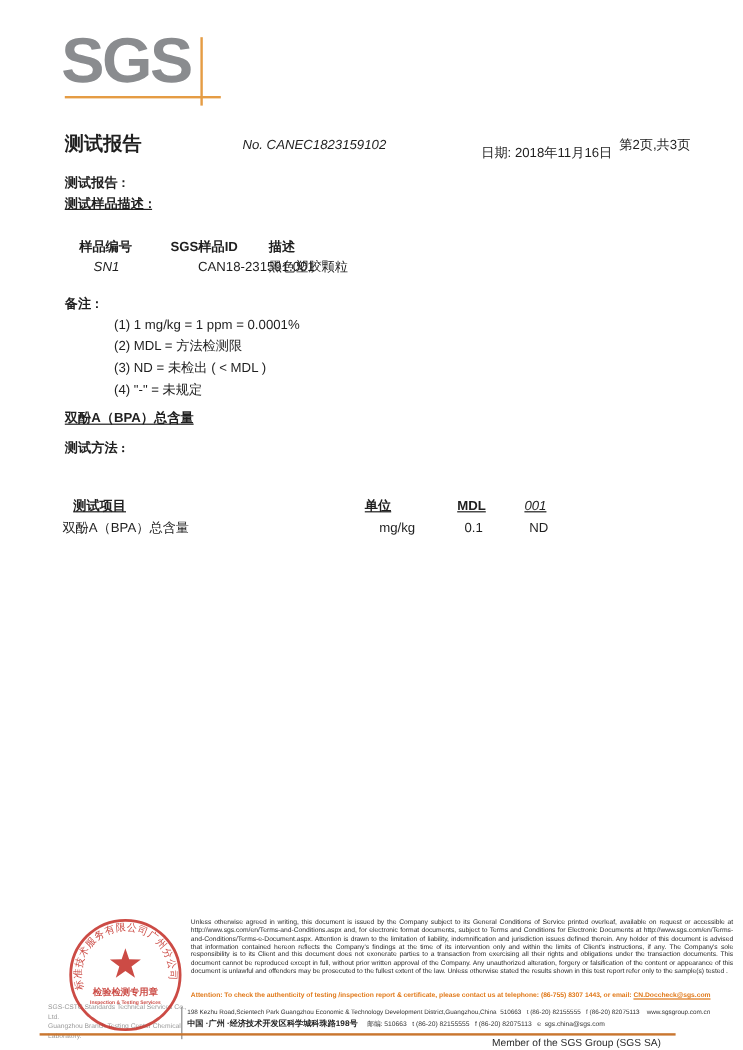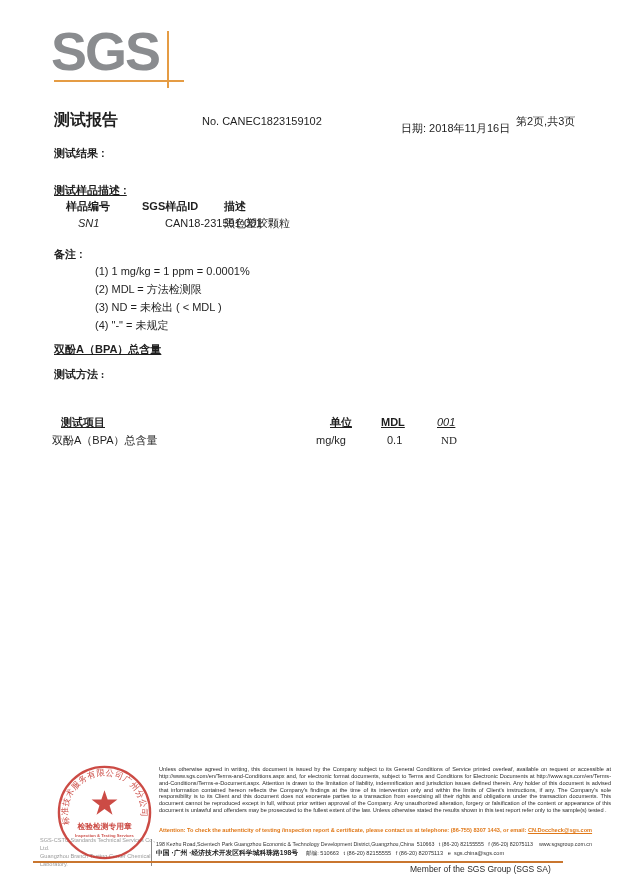--- a/index.html
+++ b/index.html
@@ -19,39 +19,39 @@
 
   
   .logo {
     left:51px; top:24px; font-size:54px; font-weight:bold;
     color:#8a8c8f; letter-spacing:-2px; line-height:1;
     transform:scaleY(0.98);
   }
   .logo-vline { left:167px; top:31px; width:2px; height:57px; background:#e59c44; }
   .logo-hline { left:54px; top:80px; width:130px; height:2px; background:#e59c44; }
   .title { left:54px; top:110px; font-size:16px; font-weight:bold;text-align:right; }
-  .report-no { left:202px; top:115px; }
+  .report-no { left:202px; top:115px;font-style:italic; }
   .report-date { left:401px; top:122px; }
   .report-pages { left:516px; top:115px; }
 
   
   .results-label { left:54px; top:147px; }
-  .sample-desc-label { left:54px; top:184px; }
+  .sample-desc-label { left:54px; top:164px; }
   .sh0 { left:66px; top:200px; }  .sh1 { left:142px; top:200px; }  .sh2 { left:224px; top:200px; }
   .sc0 { left:78px; top:217px;font-style:italic; }  .sc1 { left:129px; top:217px;margin-left:36px; }  .sc2 { left:224px; top:217px; }
   .notes-label { left:54px; top:248px; }
   .note0 { left:95px; top:265px; } .note1 { left:95px; top:283px; }
   .note2 { left:95px; top:301px; } .note3 { left:95px; top:319px; }
   .bpa-heading { left:54px; top:343px; }
   .method-label { left:54px; top:368px;font-family:Liberation Serif, serif; }
   .method-text { left:95px; top:367px; width:434px; line-height:18.5px; }
-  .th0 { left:61px; top:416px; }  .th1 { left:330px; top:416px; }
+  .th0 { left:61px; top:416px; }  .th1 { left:304px; top:416px; }
   .th2 { left:381px; top:416px; } .th3 { left:437px; top:416px; }
   .tc0 { left:52px; top:434px; }  .tc1 { left:316px; top:434px; }
-  .tc2 { left:387px; top:434px; } .tc3 { left:441px; top:434px;font-family:Liberation Serif, serif; }
+  .tc2 { left:387px; top:434px; } .tc3 { left:441px; top:434px; }
 
   
   .disclaimer {
     left:159px; top:766px; width:452px;
     font-size:5.6px; line-height:6.85px; color:#2b2b2b; text-align:justify;
   }
   .attention {
     left:159px; top:827px; width:452px;
     font-size:5.6px; line-height:6.85px; font-weight:bold; color:#e07818;
   }
@@ -76,21 +76,21 @@
 
   <div class="abs logo">SGS</div>
   <div class="abs logo-vline"></div>
   <div class="abs logo-hline"></div>
 
   <div class="abs title">测试报告</div>
   <div class="abs report-no t11">No. CANEC1823159102</div>
   <div class="abs report-date t11">日期: 2018年11月16日</div>
   <div class="abs report-pages t11">第2页,共3页</div>
 
-  <div class="abs results-label t11 bold">测试结果 :</div>
+  <div class="abs results-label t11 bold">测试报告 :</div>
   <div class="abs sample-desc-label t11 bold u">测试样品描述 :</div>
 
   <div class="abs sh0 t11 bold">样品编号</div>
   <div class="abs sh1 t11 bold">SGS样品ID</div>
   <div class="abs sh2 t11 bold">描述</div>
   <div class="abs sc0 t11">SN1</div>
   <div class="abs sc1 t11">CAN18-231591.001</div>
   <div class="abs sc2 t11">黑色塑胶颗粒</div>
 
   <div class="abs notes-label t11 bold">备注 :</div>

